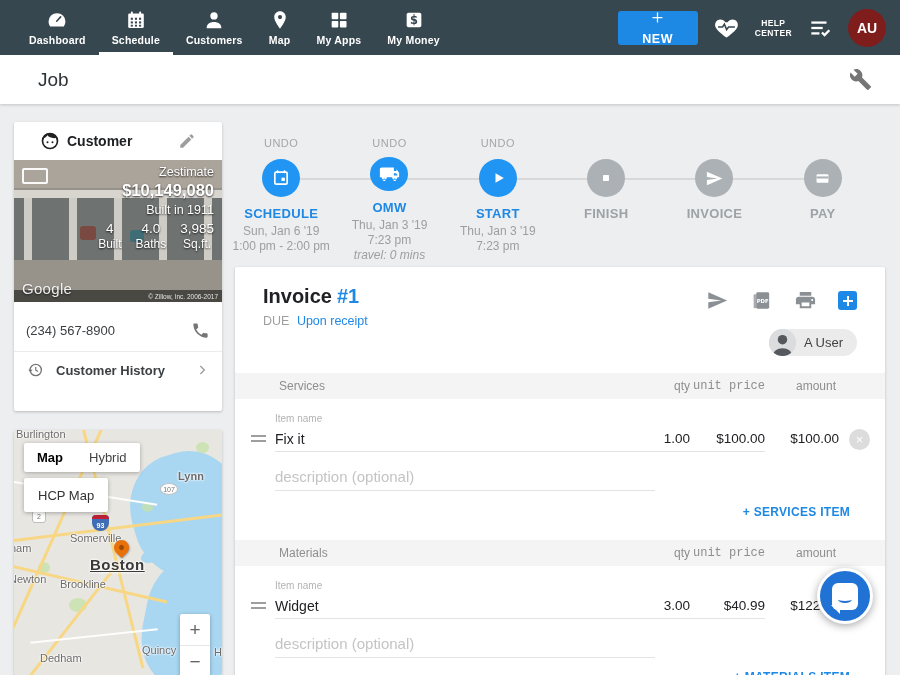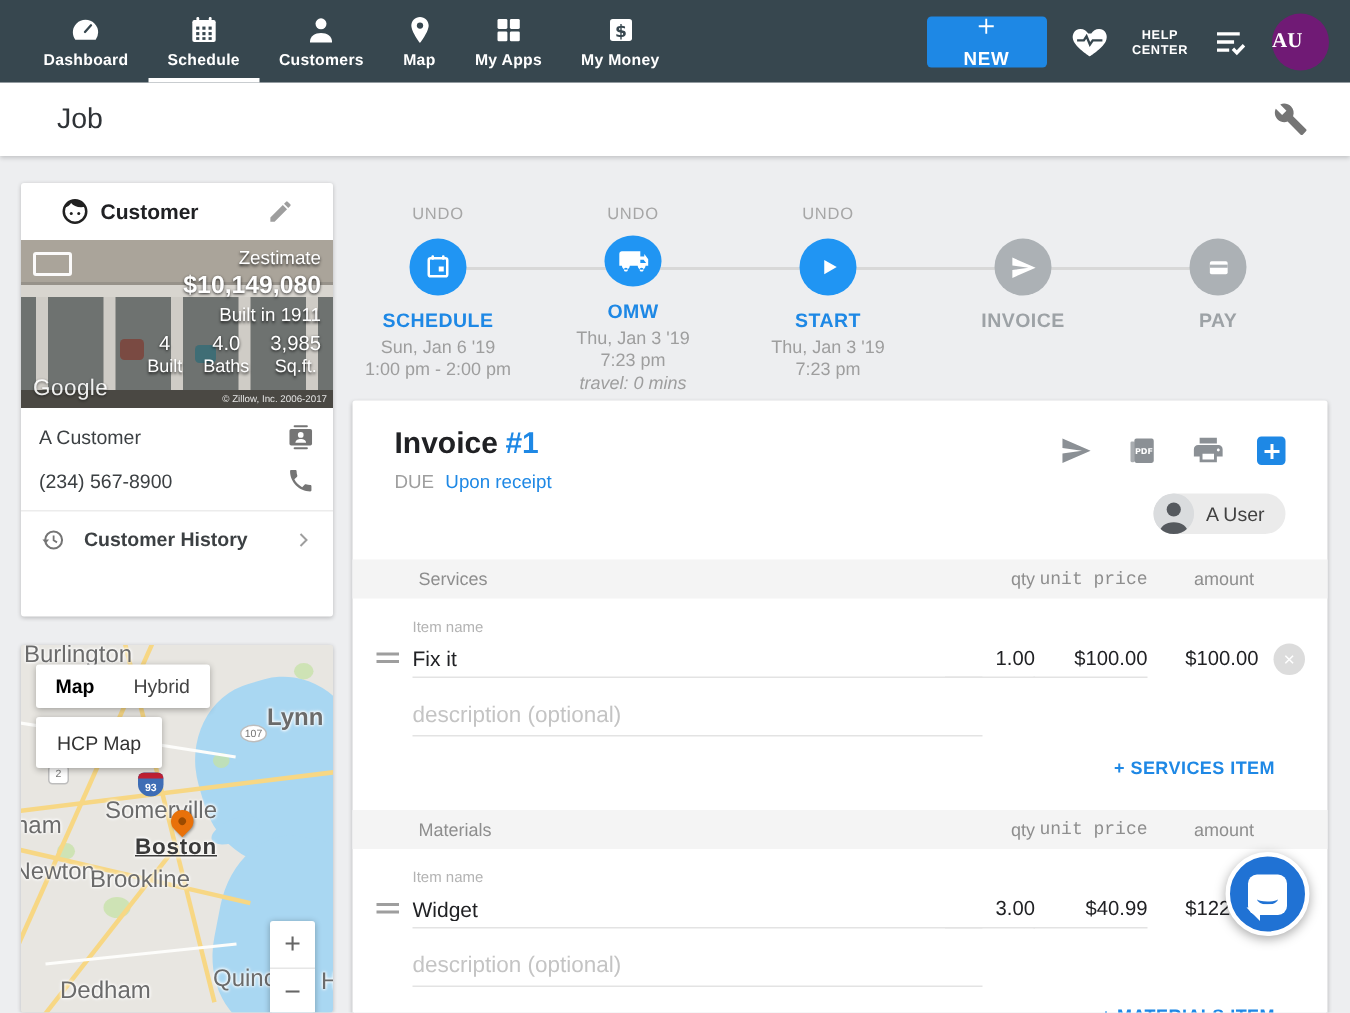--- a/index.html
+++ b/index.html
@@ -14,39 +14,39 @@
             display:flex; align-items:stretch; padding-left:16px; z-index:30; }
   .nav-item { display:flex; flex-direction:column; align-items:center; justify-content:center;
               gap:3px; padding:0 13px; cursor:pointer; position:relative; }
   .nav-item .lbl { color:#fff; font-size:10.5px; font-weight:bold; letter-spacing:.2px; }
   .nav-item.active { border-bottom:3px solid #fff; padding-top:3px; }
   .nav-right { position:absolute; right:14px; top:0; height:55px; display:flex; align-items:center; gap:15px; }
   .new-btn { width:80px; height:34px; background:#1E88E5; border-radius:3px; display:flex;
              align-items:center; justify-content:center; gap:7px; color:#fff; font-weight:bold;
              font-size:12.5px; letter-spacing:.5px; cursor:pointer;flex-direction:column; }
   .help-center { color:#fff; font-size:8.5px; font-weight:bold; text-align:center; line-height:10px; letter-spacing:.4px; }
-  .avatar { width:38px; height:38px; border-radius:50%; background:#701a75; color:#fff;
-            display:flex; align-items:center; justify-content:flex-start; font-size:14px; font-weight:bold; cursor:pointer;font-family:Liberation Serif, serif; }
+  .avatar { width:38px; height:38px; border-radius:50%; background:#7f1d1d; color:#fff;
+            display:flex; align-items:center; justify-content:center; font-size:14px; font-weight:bold; cursor:pointer; }
 
   
   .page-header { position:absolute; top:55px; left:0; right:0; height:49px; background:#fff;
                  box-shadow:0 1px 3px rgba(0,0,0,.18); z-index:20; }
   .page-title { position:absolute; left:38px; top:14px; font-size:19px; color:#2F3337; }
   .job-settings { position:absolute; right:28px; top:13px; cursor:pointer; }
 
   
   .card { position:absolute; background:#fff; border-radius:2px; box-shadow:0 1px 3px rgba(0,0,0,.22); }
 
   
   .customer-card { left:14px; top:122px; width:208px; height:289px; }
   .cust-head { height:38px; display:flex; align-items:center; padding:0 26px; }
   .cust-head .t { margin-left:7px; font-size:14px; font-weight:bold; color:#202124; }
   .cust-head .edit { margin-left:auto; cursor:pointer; }
 
-  .prop-img { position:relative; height:112px; background:#97928a; overflow:hidden; }
+  .prop-img { position:relative; height:142px; background:#97928a; overflow:hidden; }
   .pi-band { position:absolute; left:0; right:0; top:0; height:28px; background:#aaa49a; }
   .pi-beam { position:absolute; left:0; right:0; top:30px; height:8px; background:#d8d5cf; }
   .pi-glass { position:absolute; left:0; right:0; top:38px; height:62px; background:#6e7270; }
   .pi-pillar { position:absolute; top:38px; width:8px; height:62px; background:#cfccc6; }
   .pi-blob1 { position:absolute; left:66px; top:66px; width:16px; height:14px; background:#7a4a42; border-radius:3px; }
   .pi-blob2 { position:absolute; left:116px; top:70px; width:14px; height:12px; background:#3f6d75; border-radius:3px; }
   .pi-base { position:absolute; left:0; right:0; bottom:0; height:12px; background:#4a4843; }
   .sv-frame { position:absolute; left:8px; top:8px; width:26px; height:16px; border:2.5px solid #fff; border-radius:2px; opacity:.95; }
   .z-stack { position:absolute; right:8px; top:5px; text-align:right; color:#fff; text-shadow:0 1px 2px rgba(0,0,0,.8); }
   .z-label { font-size:12.5px; }
@@ -69,21 +69,21 @@
   .history-row .hl { margin-left:12px; font-size:13px; font-weight:bold; color:#3C4043; }
   .history-row .chev { margin-left:auto; }
 
   
   .map-card { left:14px; top:430px; width:208px; height:245px; overflow:hidden; background:#E8E6E1; }
   .map-base { position:absolute; inset:0; background:#E8E6E1; }
   .water { position:absolute; background:#A9D7F2; }
   .park { position:absolute; background:#C5E1A5; border-radius:50%; opacity:.75; }
   .road { position:absolute; background:#F7D784; }
   .road.white { background:#FDFDFB; }
-  .map-lbl { position:absolute; font-size:16px; color:#6B6B6B;
+  .map-lbl { position:absolute; font-size:11px; color:#6B6B6B;
              text-shadow:0 0 2px #fff,0 0 2px #fff,0 0 3px #fff; white-space:nowrap; }
   .map-lbl.big { font-size:15px; font-weight:bold; color:#3a3a3a; letter-spacing:.5px; }
   .shield { position:absolute; background:#fff; border:1px solid #BDBDBD; color:#757575;
             font-size:7px; display:flex; align-items:center; justify-content:center; }
   .shield.oval { width:18px; height:12px; border-radius:50%; }
   .shield.sq { width:14px; height:13px; border-radius:3px; }
   .shield.i93 { width:17px; height:16px; background:#3E6DB5; border:none; border-radius:4px 4px 50% 50%;
                 color:#fff; font-weight:bold; flex-direction:column; overflow:hidden; }
   .shield.i93 .band { width:100%; height:4px; background:#BF2033; }
   .shield.i93 .num { flex:1; display:flex; align-items:center; justify-content:center; font-size:7px; }
@@ -350,32 +350,20 @@
           <div class="v">3,985</div>
           <div class="l">Sq.ft.</div>
         </div>
       </div>
     </div>
     <div class="google-mark">Google</div>
     <div class="zillow-mark">© Zillow, Inc. 2006-2017</div>
   </div>
 
   <div class="cust-info">
-    <div class="info-row">
-      <span class="txt">A Customer</span>
-      <span class="ic">
-        <svg width="19" height="19" viewBox="0 0 24 24">
-            <rect x="6" y="1.8" width="12" height="1.8" rx=".9" fill="#757575"></rect>
-            <rect x="6" y="20.4" width="12" height="1.8" rx=".9" fill="#757575"></rect>
-            <rect x="2.5" y="5" width="19" height="14" rx="1.5" fill="#757575"></rect>
-            <circle cx="12" cy="10" r="2.4" fill="#fff"></circle>
-            <path d="M7.5 16.6c0-2 2-3.2 4.5-3.2s4.5 1.2 4.5 3.2z" fill="#fff"></path>
-          </svg>
-      </span>
-    </div>
     <div class="info-row" style="margin-top:9px">
       <span class="txt">(234) 567-8900</span>
       <span class="ic">
         <svg width="19" height="19" viewBox="0 0 24 24">
             <path d="M6.6 10.8c1.4 2.8 3.8 5.1 6.6 6.6l2.2-2.2c.3-.3.7-.4 1-.2 1.1.4 2.3.6 3.6.6.6 0 1 .4 1 1V20c0 .6-.4 1-1 1C10.8 21 3 13.2 3 4c0-.6.4-1 1-1h3.5c.6 0 1 .4 1 1 0 1.2.2 2.4.6 3.6.1.3 0 .7-.2 1l-2.3 2.2z" fill="#757575"></path>
           </svg>
       </span>
     </div>
     <div class="divider"></div>
     <div class="history-row">
@@ -501,20 +489,31 @@
       <div class="step-label done">START</div>
       <div class="step-sub">
         <div>Thu, Jan 3 '19</div>
         <div>7:23 pm</div>
       </div>
     </div>
     <div class="step">
       <span class="undo"></span>
       <div class="circle pending">
         <span>
+          <svg width="18" height="18" viewBox="0 0 24 24">
+              <rect x="8" y="8" width="8" height="8" rx="1" fill="#fff"></rect>
+            </svg>
+        </span>
+      </div>
+      <div class="step-label pending">FINISH</div>
+    </div>
+    <div class="step">
+      <span class="undo"></span>
+      <div class="circle pending">
+        <span>
           <svg width="19" height="19" viewBox="0 0 24 24">
               <path d="M2.4 20.6L22 12 2.4 3.4v6.7L16 12 2.4 13.9z" fill="#fff"></path>
             </svg>
         </span>
       </div>
       <div class="step-label pending">INVOICE</div>
     </div>
     <div class="step">
       <span class="undo"></span>
       <div class="circle pending">

